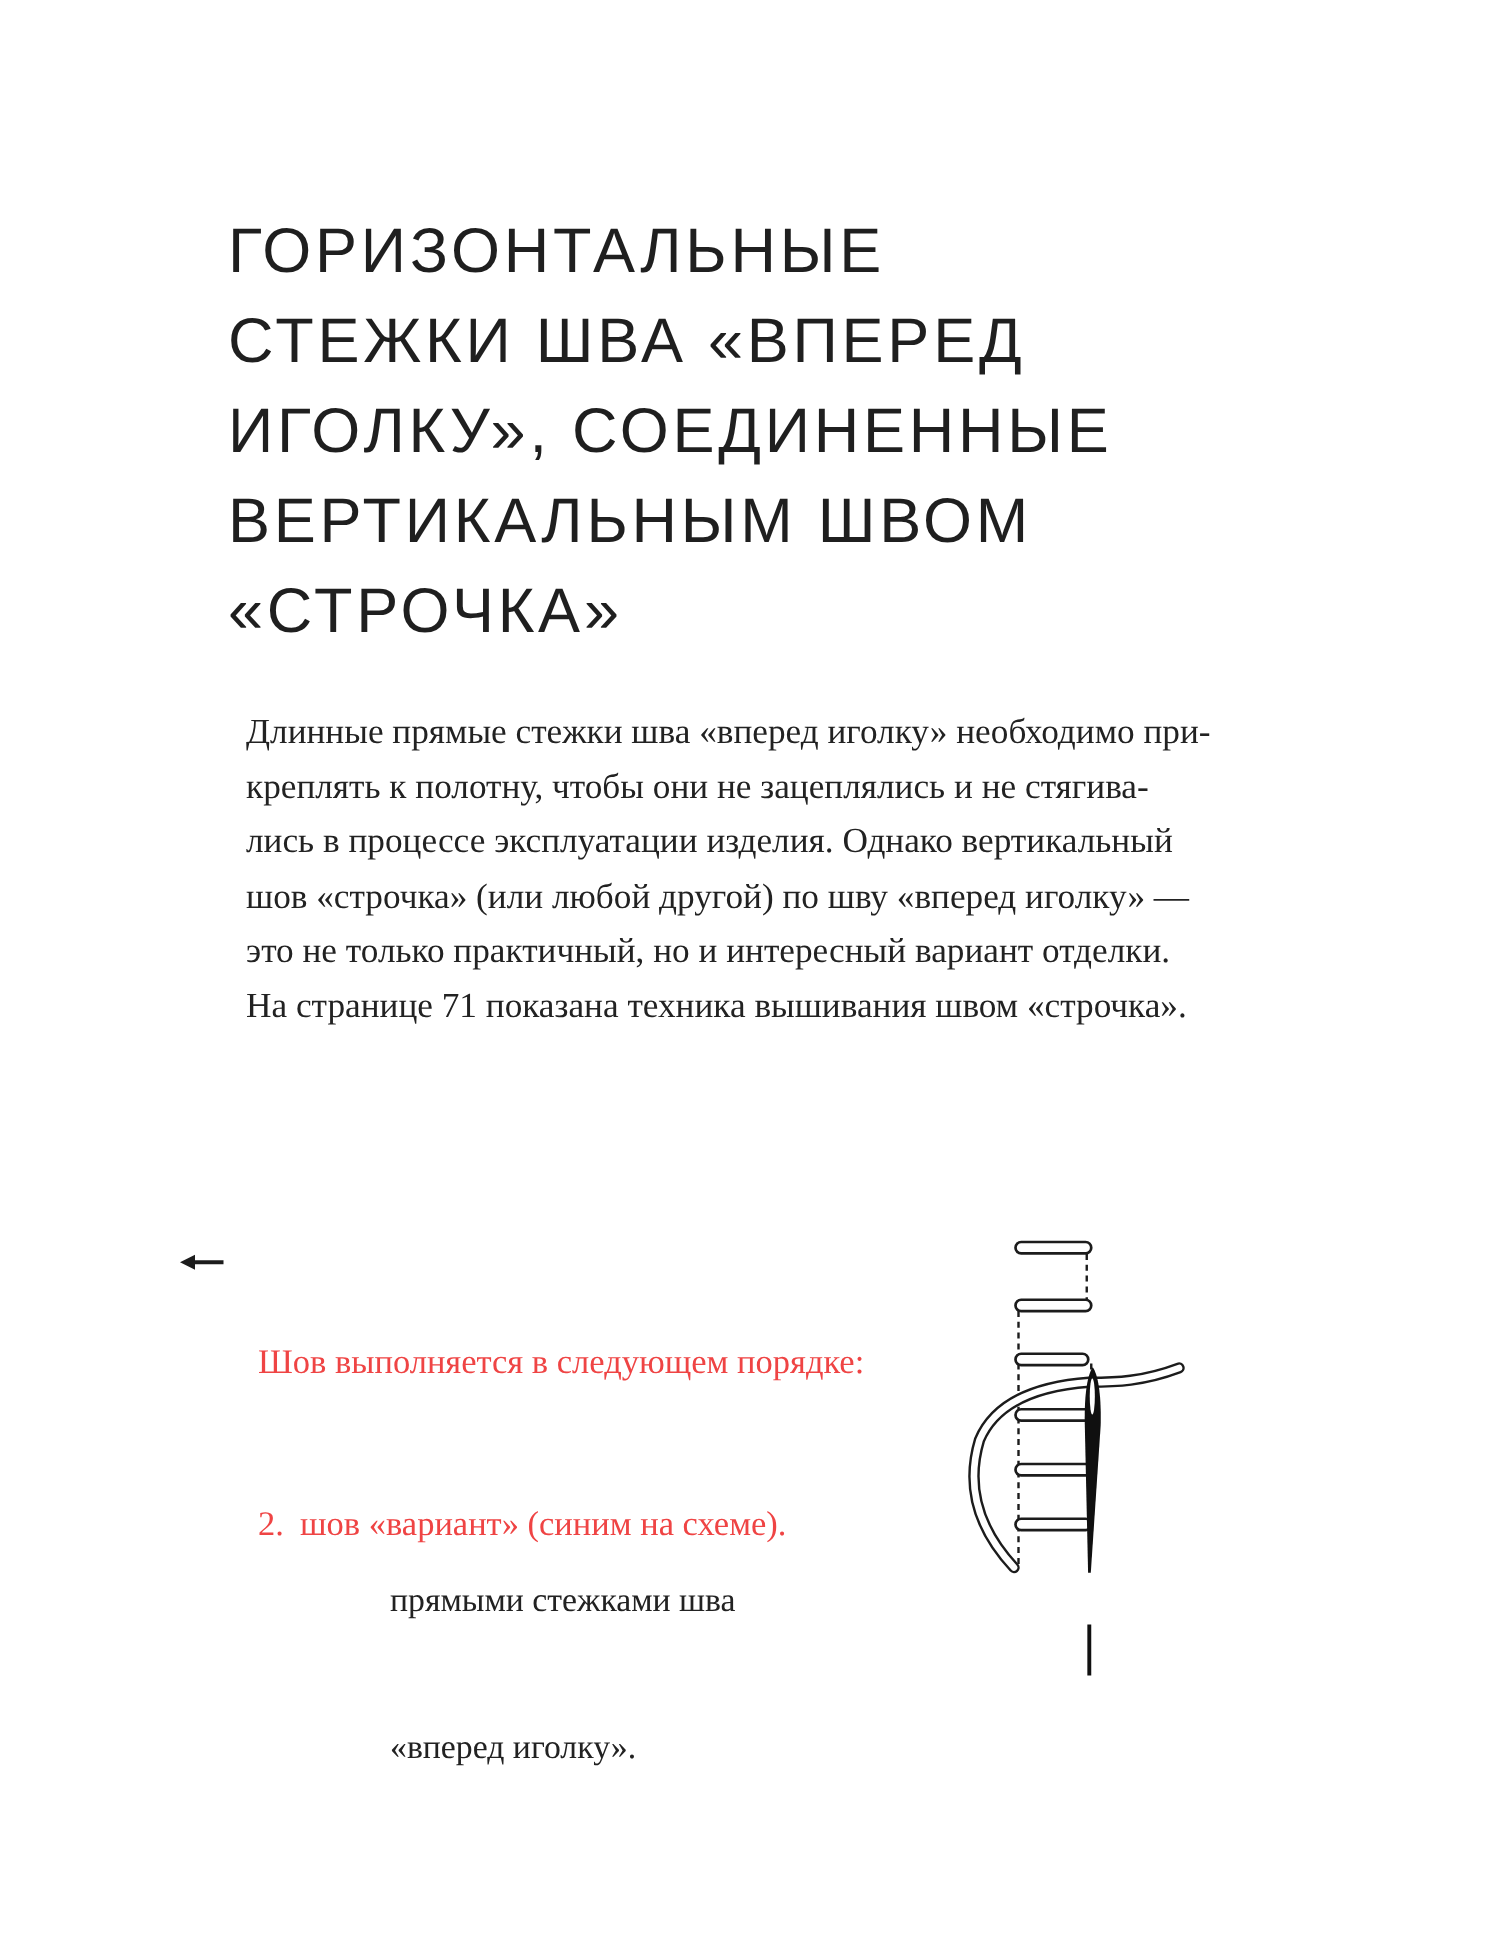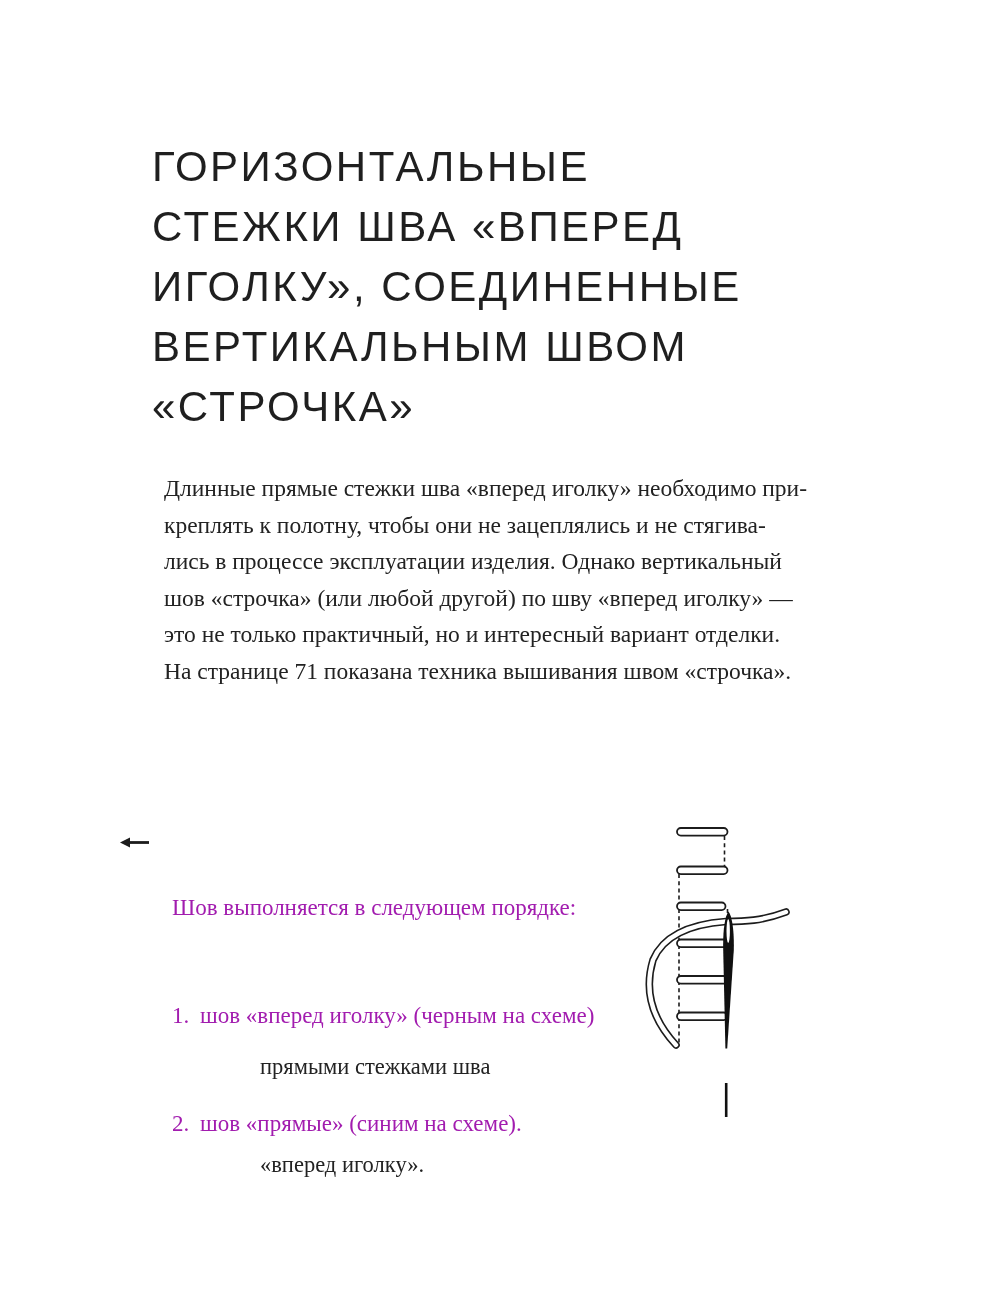--- a/index.html
+++ b/index.html
@@ -12,21 +12,21 @@
     font-family:"Liberation Sans", sans-serif; font-weight:300;
     font-size:42px; line-height:60px; letter-spacing:2.5px;
     white-space:pre; color:#1f1f1f;
   }
   .body-text {
     position:absolute; left:152px; top:458px; margin:12px;
     font-size:23.5px; line-height:36.5px; white-space:pre; color:#222;
   }
   .instruction {
     position:absolute; left:172px; top:818px;
-    font-size:23px; line-height:36px; white-space:pre; color:#a21caf;
+    font-size:23px; line-height:36px; white-space:pre; color:#ef4444;
   }
   .instr-item .num { display:inline-block; width:28px; }
   .arrow-left-wrap { position:absolute; left:120px; top:835px; }
   .caption {
     position:absolute; left:260px; top:986px;
     font-size:22.5px; line-height:32.5px; white-space:pre; color:#222;
   }
   .caption svg { margin-left:14px; vertical-align:-1px; }
   .pagenum {
     position:absolute; left:806px; top:1157px; width:40px; text-align:center;
@@ -55,22 +55,21 @@
 
   <div class="arrow-left-wrap">
     <svg width="30" height="13" viewBox="0 0 30 13">
       <line x1="29" y1="6.5" x2="8" y2="6.5" stroke="#1c1c1c" stroke-width="2.8"></line>
       <polygon points="0,6.5 10,1.5 10,11.5" fill="#1c1c1c"></polygon>
     </svg>
   </div>
 
   <div class="instruction">
     <div class="instr-intro">Шов выполняется в следующем порядке:</div>
-    <div class="instr-item"><span class="num">1.</span><span>шов «вперед иголку» (черным на схеме)</span></div>
-    <div class="instr-item"><span class="num">2.</span><span>шов «прямые» (синим на схеме).</span></div>
+    <div class="instr-item"><span class="num">2.</span><span>шов «вариант» (синим на схеме).</span></div>
   </div>
 
   <div class="caption">
     <div>прямыми стежками шва</div>
     <div>«вперед иголку».</div>
   </div>
 
   <svg class="diagram" width="240" height="340" viewBox="600 800 240 340">
 
     <g stroke="#1c1c1c" stroke-width="1.6" stroke-dasharray="4 3.2">

